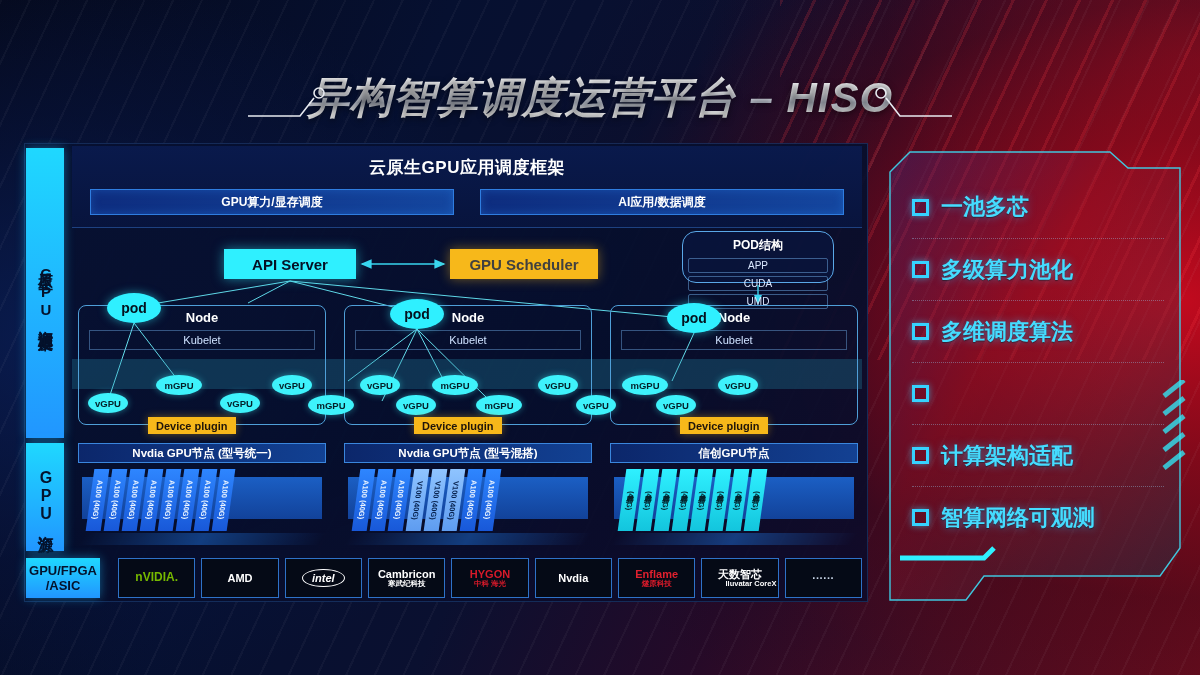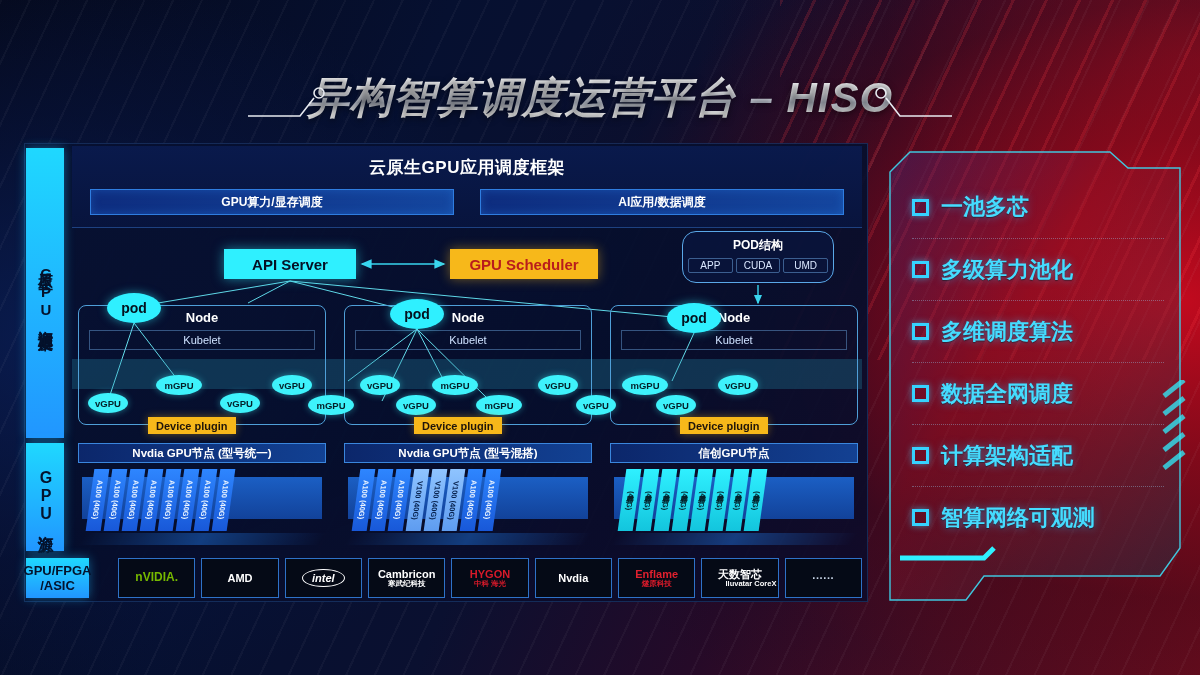--- a/index.html
+++ b/index.html
@@ -54,21 +54,21 @@
     background: linear-gradient(180deg,#1fd8ff 0%, #2196ff 100%);
     color:#04122c; font-weight:bold;
     writing-mode: vertical-rl; text-orientation: upright;
     display:flex; align-items:center; justify-content:center;
     letter-spacing: 1px;
     box-shadow: 0 0 10px rgba(30,190,255,0.45);
   }
   #vtab1 { top:148px; height:290px; font-size:15px; }
   #vtab2 { top:443px; height:108px; font-size:16px; }
   #vtab3 {
-    position:absolute; left:26px; top:558px; width:63px; height:40px;
+    position:absolute; left:26px; top:558px; width:74px; height:40px;
     background: linear-gradient(180deg,#1fd8ff 0%, #2196ff 100%);
     color:#04122c; font-weight:bold; font-size:13px; line-height:15px;
     display:flex; align-items:center; justify-content:center; text-align:center;
     box-shadow: 0 0 10px rgba(30,190,255,0.45);
   }
 
   
   #fwband { position:absolute; left:72px; top:146px; width:790px; height:82px;
             background: linear-gradient(180deg, rgba(10,26,78,0.95), rgba(8,20,62,0.95));
             border-bottom:1px solid rgba(70,140,230,0.35); }
@@ -80,28 +80,28 @@
            border:1px solid #2f7de0; box-shadow: inset 0 0 10px rgba(40,130,230,0.35); }
 
   
   #diagram { position:absolute; left:72px; top:229px; width:790px; height:210px; }
   #svglines { position:absolute; left:0; top:0; width:790px; height:210px; pointer-events:none; }
 
   .boxnode { position:absolute; display:flex; align-items:center; justify-content:center;
              font-weight:bold; font-size:15px; }
   #apiserver { left:152px; top:20px; width:132px; height:30px; background:#2ff0ff; color:#051024;
                box-shadow:0 0 12px rgba(47,240,255,0.5); }
-  #gpusched  { left:378px; top:20px; width:148px; height:30px; background:#f7b81a; color:#b91c1c;
+  #gpusched  { left:378px; top:20px; width:148px; height:30px; background:#f7b81a; color:#404040;
                box-shadow:0 0 12px rgba(247,184,26,0.45); }
 
   #podbox { position:absolute; left:610px; top:2px; width:152px; height:52px;
             border:1px solid #5aa8e8; border-radius:14px;
             background: rgba(10,24,70,0.55); }
   #podbox .ttl { text-align:center; color:#fff; font-size:12px; font-weight:bold; padding-top:5px; }
-  #podbox .cells { display:flex; gap:3px; padding:4px 5px 0 5px; }
+  #podbox .cells { display:flex; gap:3px; padding:4px 5px 0 5px;flex-direction:column; }
   #podbox .cell { flex:1; text-align:center; color:#dbe8ff; font-size:10px;
                   border:1px solid rgba(110,170,230,0.5); padding:1px 0; border-radius:2px; }
 
   .nodegrp { position:absolute; top:76px; width:248px; height:120px;
              border:1px solid #4f9fd8; border-radius:8px; }
   .nodegrp .nlab { position:absolute; left:0; right:0; top:4px; text-align:center;
                    color:#fff; font-weight:bold; font-size:13px; }
   .nodegrp .kube { position:absolute; left:10px; right:10px; top:24px; height:20px;
                    border:1px solid rgba(110,170,230,0.45);
                    display:flex; align-items:center; justify-content:center;
@@ -453,21 +453,20 @@
         <div class="bullet">
           <span class="bsq"></span>
           <span class="btxt">多级算力池化</span>
         </div>
         <div class="bullet">
           <span class="bsq"></span>
           <span class="btxt">多维调度算法</span>
         </div>
         <div class="bullet">
           <span class="bsq"></span>
-          <span class="btxt">数据全网调度</span>
         </div>
         <div class="bullet">
           <span class="bsq"></span>
           <span class="btxt">计算架构适配</span>
         </div>
         <div class="bullet">
           <span class="bsq"></span>
           <span class="btxt">智算网络可观测</span>
         </div>
       </div>

